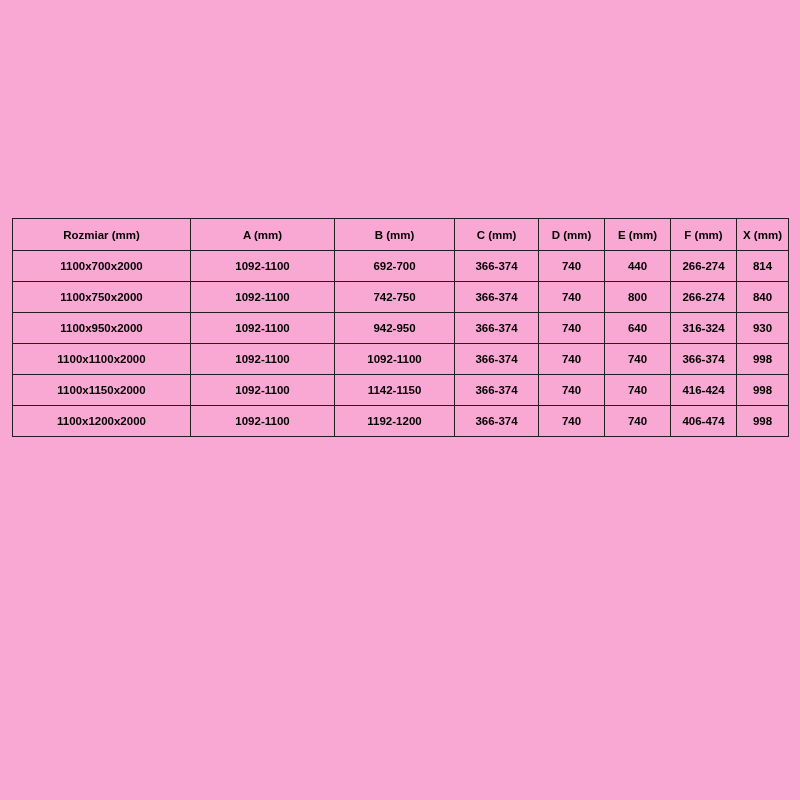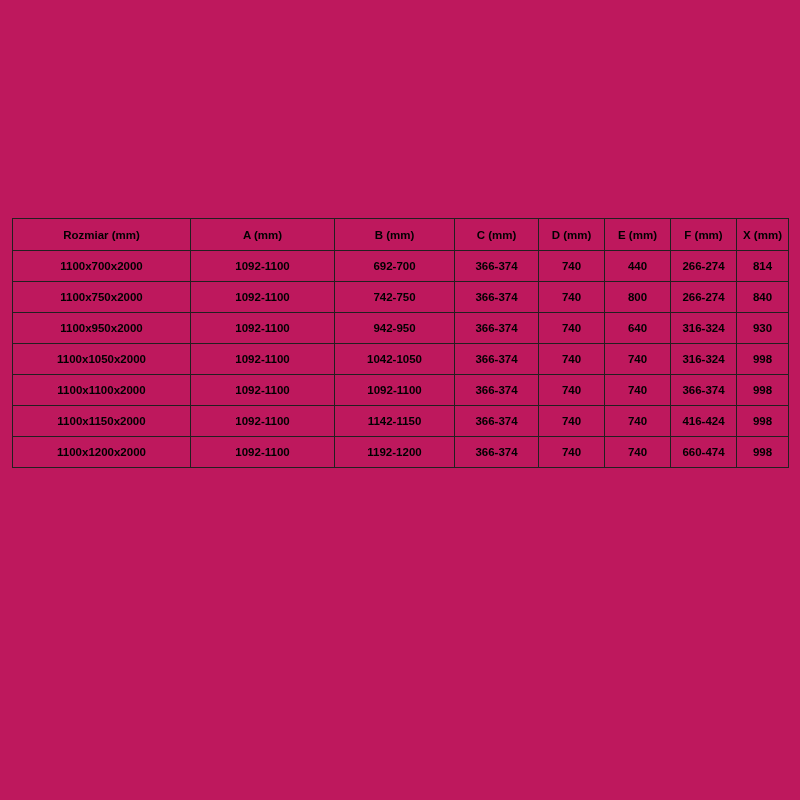--- a/index.html
+++ b/index.html
@@ -10,21 +10,21 @@
     background: #ffffff;
   }
   body {
     font-family: "Liberation Sans", sans-serif;
     color: #000000;
   }
   .sheet {
     position: relative;
     width: 800px;
     height: 800px;
-    background: #be185d;
+    background: #f9a8d4;
   }
   .table-wrap {
     position: absolute;
     left: 12px;
     top: 218px;
     width: 776px;
   }
   table.spec-table {
     border-collapse: collapse;
     width: 776px;
@@ -110,30 +110,20 @@
           <td>1100x950x2000</td>
           <td>1092-1100</td>
           <td>942-950</td>
           <td>366-374</td>
           <td>740</td>
           <td>640</td>
           <td>316-324</td>
           <td>930</td>
         </tr>
         <tr>
-          <td>1100x1050x2000</td>
-          <td>1092-1100</td>
-          <td>1042-1050</td>
-          <td>366-374</td>
-          <td>740</td>
-          <td>740</td>
-          <td>316-324</td>
-          <td>998</td>
-        </tr>
-        <tr>
           <td>1100x1100x2000</td>
           <td>1092-1100</td>
           <td>1092-1100</td>
           <td>366-374</td>
           <td>740</td>
           <td>740</td>
           <td>366-374</td>
           <td>998</td>
         </tr>
         <tr>
@@ -146,19 +136,19 @@
           <td>416-424</td>
           <td>998</td>
         </tr>
         <tr>
           <td>1100x1200x2000</td>
           <td>1092-1100</td>
           <td>1192-1200</td>
           <td>366-374</td>
           <td>740</td>
           <td>740</td>
-          <td>660-474</td>
+          <td>406-474</td>
           <td>998</td>
         </tr>
       </tbody>
     </table>
   </div>
 </div>
 
 </body></html>

